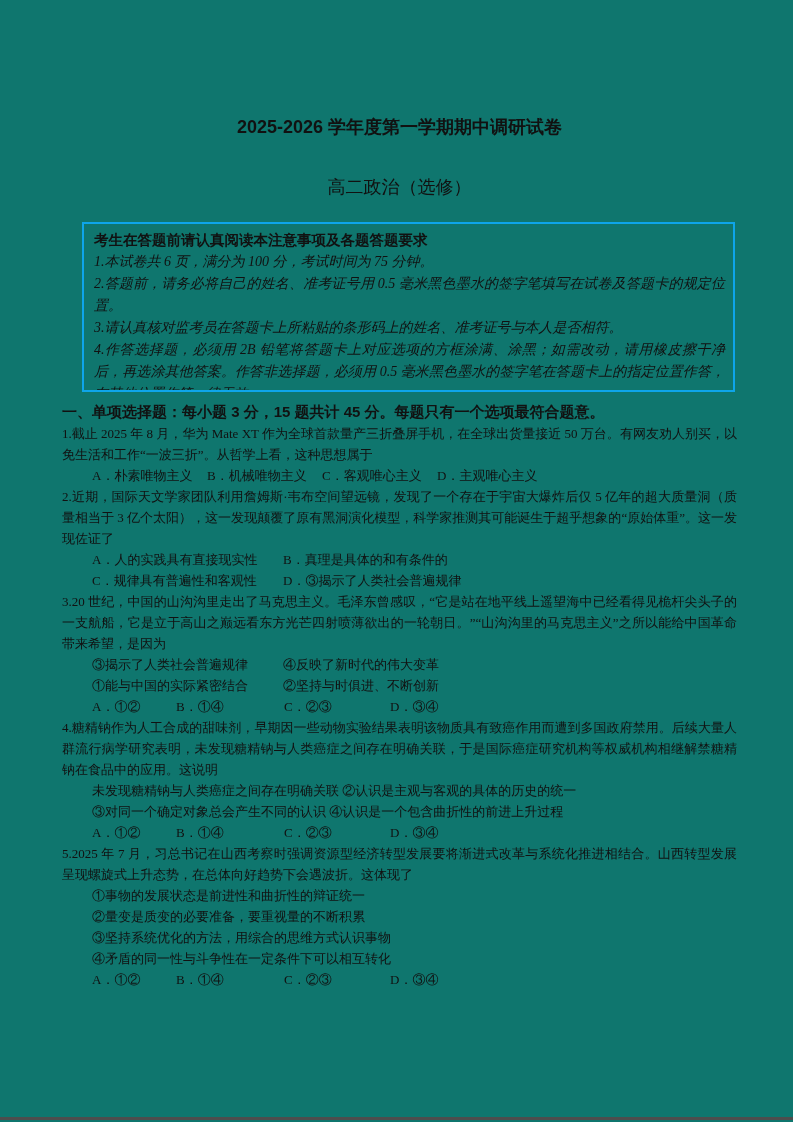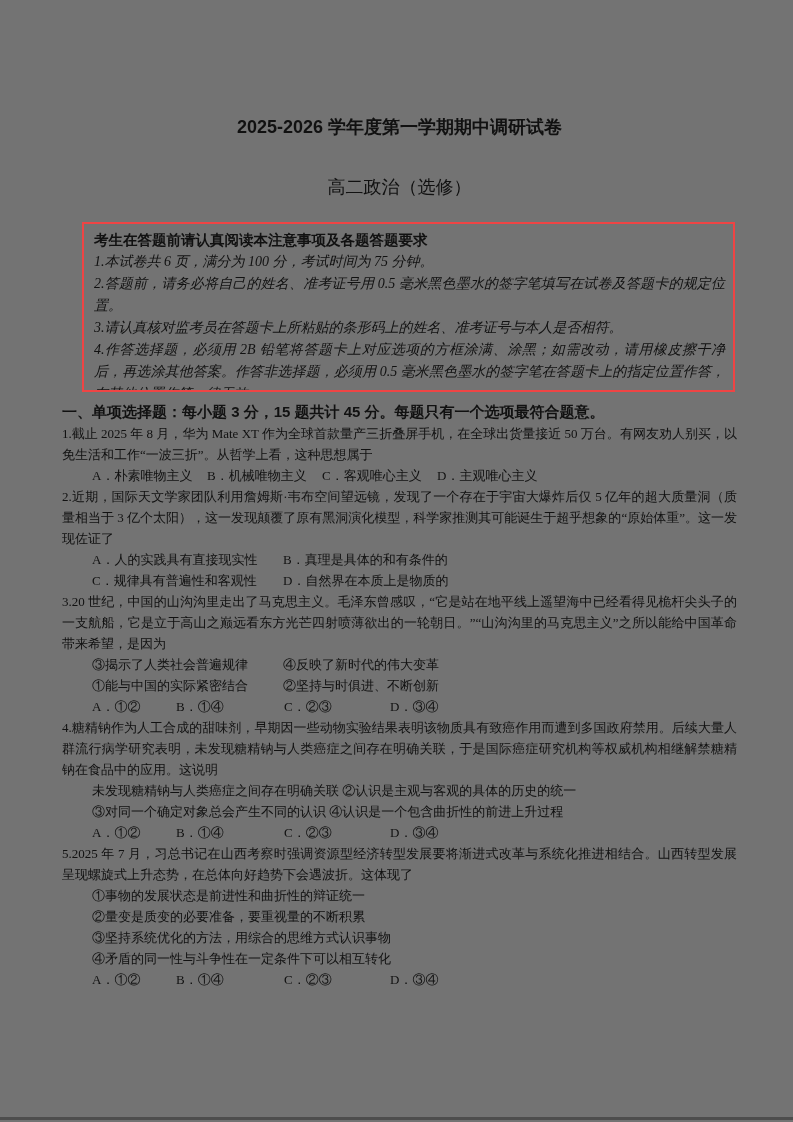--- a/index.html
+++ b/index.html
@@ -1,20 +1,20 @@
 <!DOCTYPE html>
 <html><head>
 <meta charset="utf-8">
 <style>
   html, body { margin: 0; padding: 0; background: #ffffff; }
   .paper {
     position: relative;
     width: 793px;
     height: 1122px;
-    background: #737373;
+    background: #0f766e;
     color: #111;
     font-family: "Liberation Serif", "DejaVu Serif", serif;
     overflow: hidden;
     box-sizing: border-box;
   }
   .content {
     padding: 115px 56px 0 62px;
     box-sizing: border-box;
   }
   .title1 {
@@ -31,21 +31,21 @@
     font-size: 18px;
     line-height: 24px;
     margin-top: 36px;
   }
   .notice-box {
     margin-top: 23px;
     margin-left: 20px;
     width: 653px;
     height: 170px;
     box-sizing: border-box;
-    border: 2px solid #ef4444;
+    border: 2px solid #0ea5e9;
     padding: 5px 8px 0 10px;
     overflow: hidden;
     font-size: 14px;
     line-height: 22px;
   }
   .notice-header {
     font-family: "Liberation Sans", "DejaVu Sans", sans-serif;
     font-weight: bold;
     font-style: normal;
     font-size: 14.5px;
@@ -106,21 +106,21 @@
     <div class="section-heading">一、单项选择题：每小题 3 分，15 题共计 45 分。每题只有一个选项最符合题意。</div>
 
     <div class="questions">
         <div class="question">
           <div class="stem">1.截止 2025 年 8 月，华为 Mate XT 作为全球首款量产三折叠屏手机，在全球出货量接近 50 万台。有网友劝人别买，以免生活和工作“一波三折”。从哲学上看，这种思想属于</div>
           <div class="opt-row row-4col-wide"><span class="opt-cell">A．朴素唯物主义</span><span class="opt-cell">B．机械唯物主义</span><span class="opt-cell">C．客观唯心主义</span><span class="opt-cell">D．主观唯心主义</span></div>
         </div>
         <div class="question">
           <div class="stem">2.近期，国际天文学家团队利用詹姆斯·韦布空间望远镜，发现了一个存在于宇宙大爆炸后仅 5 亿年的超大质量洞（质量相当于 3 亿个太阳），这一发现颠覆了原有黑洞演化模型，科学家推测其可能诞生于超乎想象的“原始体重”。这一发现佐证了</div>
           <div class="opt-row row-2col"><span class="opt-cell">A．人的实践具有直接现实性</span><span class="opt-cell">B．真理是具体的和有条件的</span></div>
-          <div class="opt-row row-2col"><span class="opt-cell">C．规律具有普遍性和客观性</span><span class="opt-cell">D．自然界在本质上是物质的</span></div>
+          <div class="opt-row row-2col"><span class="opt-cell">C．规律具有普遍性和客观性</span><span class="opt-cell">D．③揭示了人类社会普遍规律</span></div>
         </div>
         <div class="question">
           <div class="stem">3.20 世纪，中国的山沟沟里走出了马克思主义。毛泽东曾感叹，“它是站在地平线上遥望海中已经看得见桅杆尖头子的一支航船，它是立于高山之巅远看东方光芒四射喷薄欲出的一轮朝日。”“山沟沟里的马克思主义”之所以能给中国革命带来希望，是因为</div>
           <div class="opt-row row-2col"><span class="opt-cell">③揭示了人类社会普遍规律</span><span class="opt-cell">④反映了新时代的伟大变革</span></div>
           <div class="opt-row row-2col"><span class="opt-cell">①能与中国的实际紧密结合</span><span class="opt-cell">②坚持与时俱进、不断创新</span></div>
           <div class="opt-row row-4col"><span class="opt-cell">A．①②</span><span class="opt-cell">B．①④</span><span class="opt-cell">C．②③</span><span class="opt-cell">D．③④</span></div>
         </div>
         <div class="question">
           <div class="stem">4.糖精钠作为人工合成的甜味剂，早期因一些动物实验结果表明该物质具有致癌作用而遭到多国政府禁用。后续大量人群流行病学研究表明，未发现糖精钠与人类癌症之间存在明确关联，于是国际癌症研究机构等权威机构相继解禁糖精钠在食品中的应用。这说明</div>
           <div class="opt-row row-plain"><span class="opt-cell">未发现糖精钠与人类癌症之间存在明确关联 ②认识是主观与客观的具体的历史的统一</span></div>

